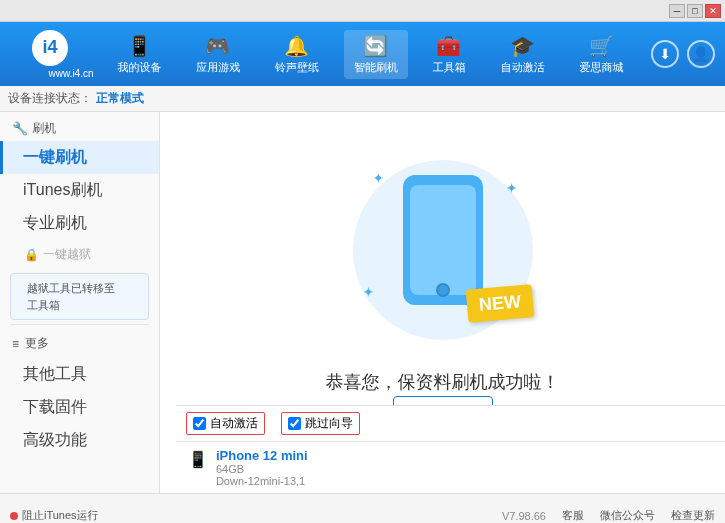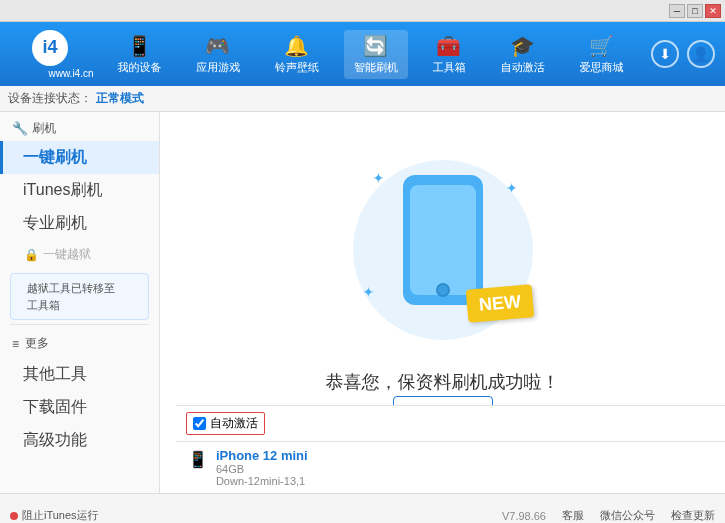--- a/index.html
+++ b/index.html
@@ -526,20 +526,24 @@
 
     <span class="view-today">查看日志</span>
 
     <div class="device-area">
 
       <div class="checkbox-bar">
         <label class="checkbox-item">
           <input type="checkbox" checked="" style="">
           <span>自动激活</span>
         </label>
+        <label class="checkbox-item">
+          <input type="checkbox" checked="" style="">
+          <span>跳过向导</span>
+        </label>
       </div>
 
       <div class="device-info">
         <span class="device-phone-icon">📱</span>
         <div class="device-details">
           <div class="device-name">iPhone 12 mini</div>
           <div class="device-sub">64GB</div>
           <div class="device-sub">Down-12mini-13,1</div>
         </div>
       </div>

